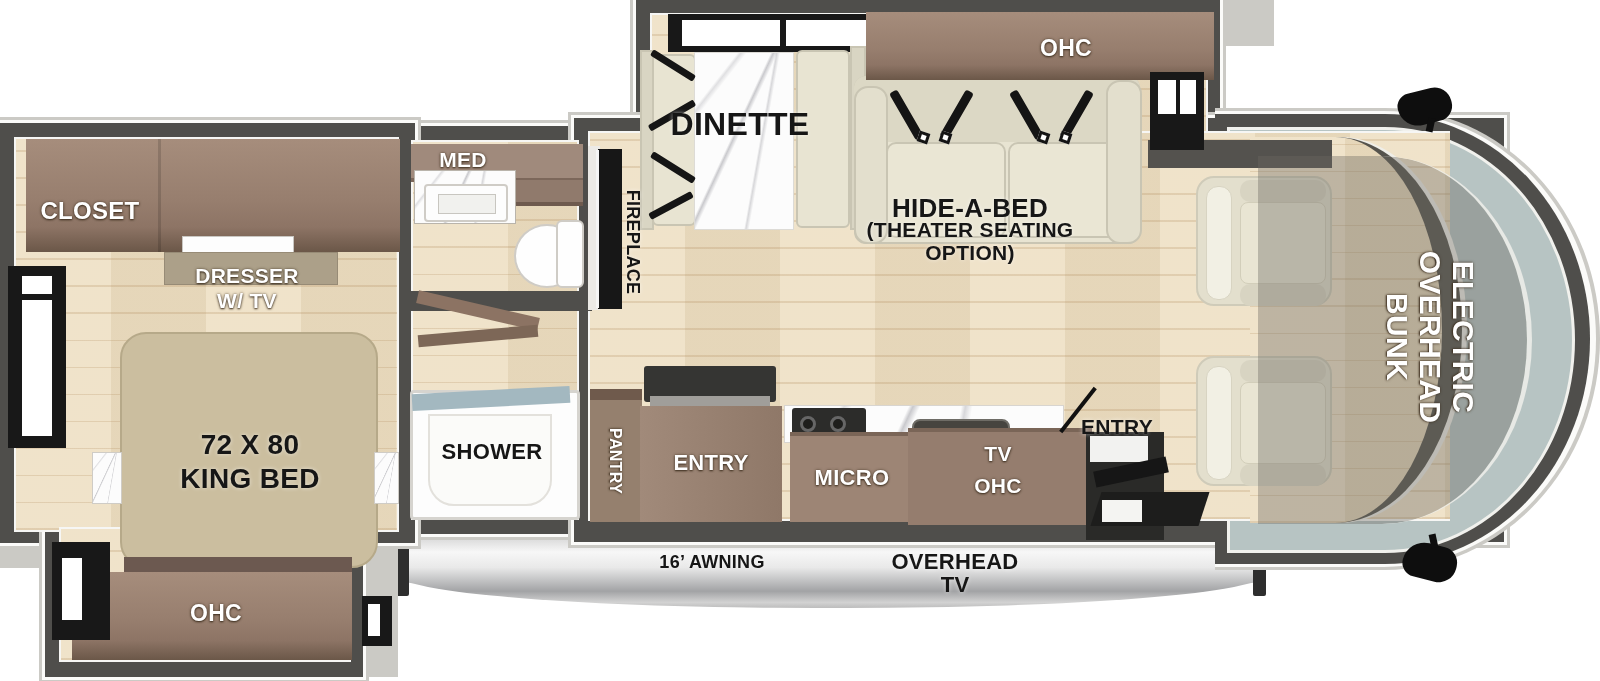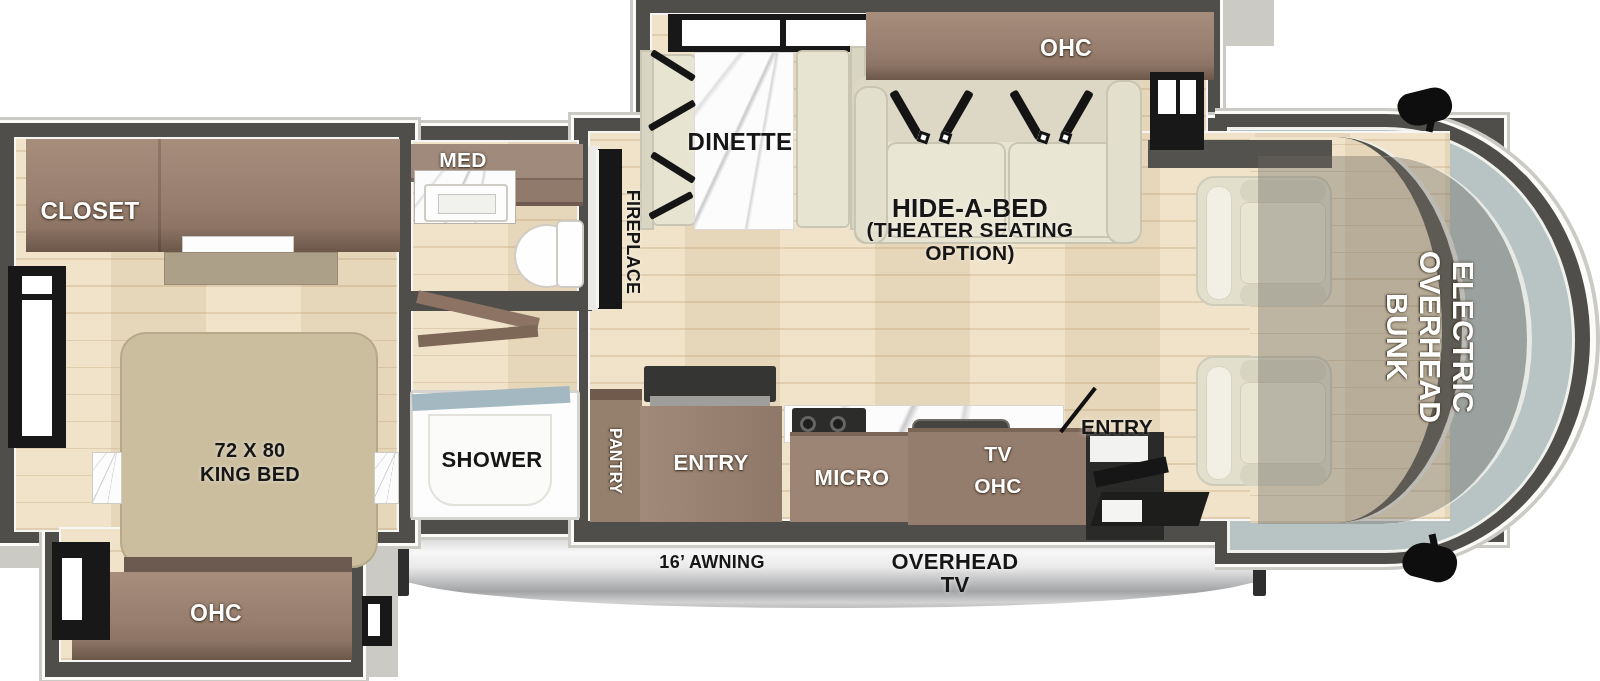--- a/index.html
+++ b/index.html
@@ -195,29 +195,31 @@
   <div class="abs" style="left:1258px;top:156px;width:274px;height:368px;z-index:40;
               background:rgba(108,104,96,.38);border-right:5px solid rgba(250,250,246,.8);
               border-radius:0 150px 150px 0 / 0 184px 184px 0;"></div>
 
   <div class="abs" style="left:1398px;top:90px;width:54px;height:34px;background:#0e0e0e;border-radius:14px 18px 16px 22px;transform:rotate(-14deg);z-index:45;"></div>
   <div class="abs" style="left:1427px;top:118px;width:7px;height:14px;background:#0e0e0e;transform:rotate(12deg);z-index:45;"></div>
   <div class="abs" style="left:1403px;top:544px;width:54px;height:36px;background:#0e0e0e;border-radius:22px 16px 18px 14px;transform:rotate(14deg);z-index:45;"></div>
   <div class="abs" style="left:1430px;top:534px;width:7px;height:14px;background:#0e0e0e;transform:rotate(-12deg);z-index:45;"></div>
 
   <div class="lbl lw" style="left:90px;top:211px;font-size:24px;">CLOSET</div>
-  <div class="lbl lb" style="left:250px;top:462px;font-size:20px;line-height:1.2;">72 X 80
+  <div class="lbl lw" style="left:247px;top:288px;font-size:21px;line-height:1.2;">DRESSER
+W/ TV</div>
+  <div class="lbl lb" style="left:250px;top:462px;font-size:28px;line-height:1.2;">72 X 80
 KING BED</div>
   <div class="lbl lw" style="left:216px;top:613px;font-size:23px;">OHC</div>
 
   <div class="lbl lw" style="left:463px;top:160px;font-size:21px;">MED</div>
-  <div class="lbl lb" style="left:492px;top:452px;font-size:22px;margin-top:8px;">SHOWER</div>
+  <div class="lbl lb" style="left:492px;top:452px;font-size:22px;">SHOWER</div>
 
   <div class="lbl lb rot90" style="left:633px;top:242px;font-size:18px;width:180px;">FIREPLACE</div>
-  <div class="lbl lb" style="left:740px;top:142px;font-size:24px;">DINETTE</div>
+  <div class="lbl lb" style="left:740px;top:124px;font-size:32px;">DINETTE</div>
   <div class="lbl lw" style="left:1066px;top:48px;font-size:23px;">OHC</div>
   <div class="lbl lb" style="left:970px;top:241px;font-size:21px;line-height:1.1;">(THEATER SEATING
 OPTION)</div>
   <div class="lbl lb" style="left:970px;top:209px;font-size:26px;">HIDE-A-BED</div>
 
   <div class="lbl lw rot90" style="left:615px;top:461px;font-size:16px;width:130px;">PANTRY</div>
   <div class="lbl lw" style="left:711px;top:463px;font-size:22px;">ENTRY</div>
   <div class="lbl lw" style="left:852px;top:478px;font-size:22px;">MICRO</div>
   <div class="lbl lw" style="left:998px;top:469px;font-size:21px;line-height:1.5;">TV
 OHC</div>

